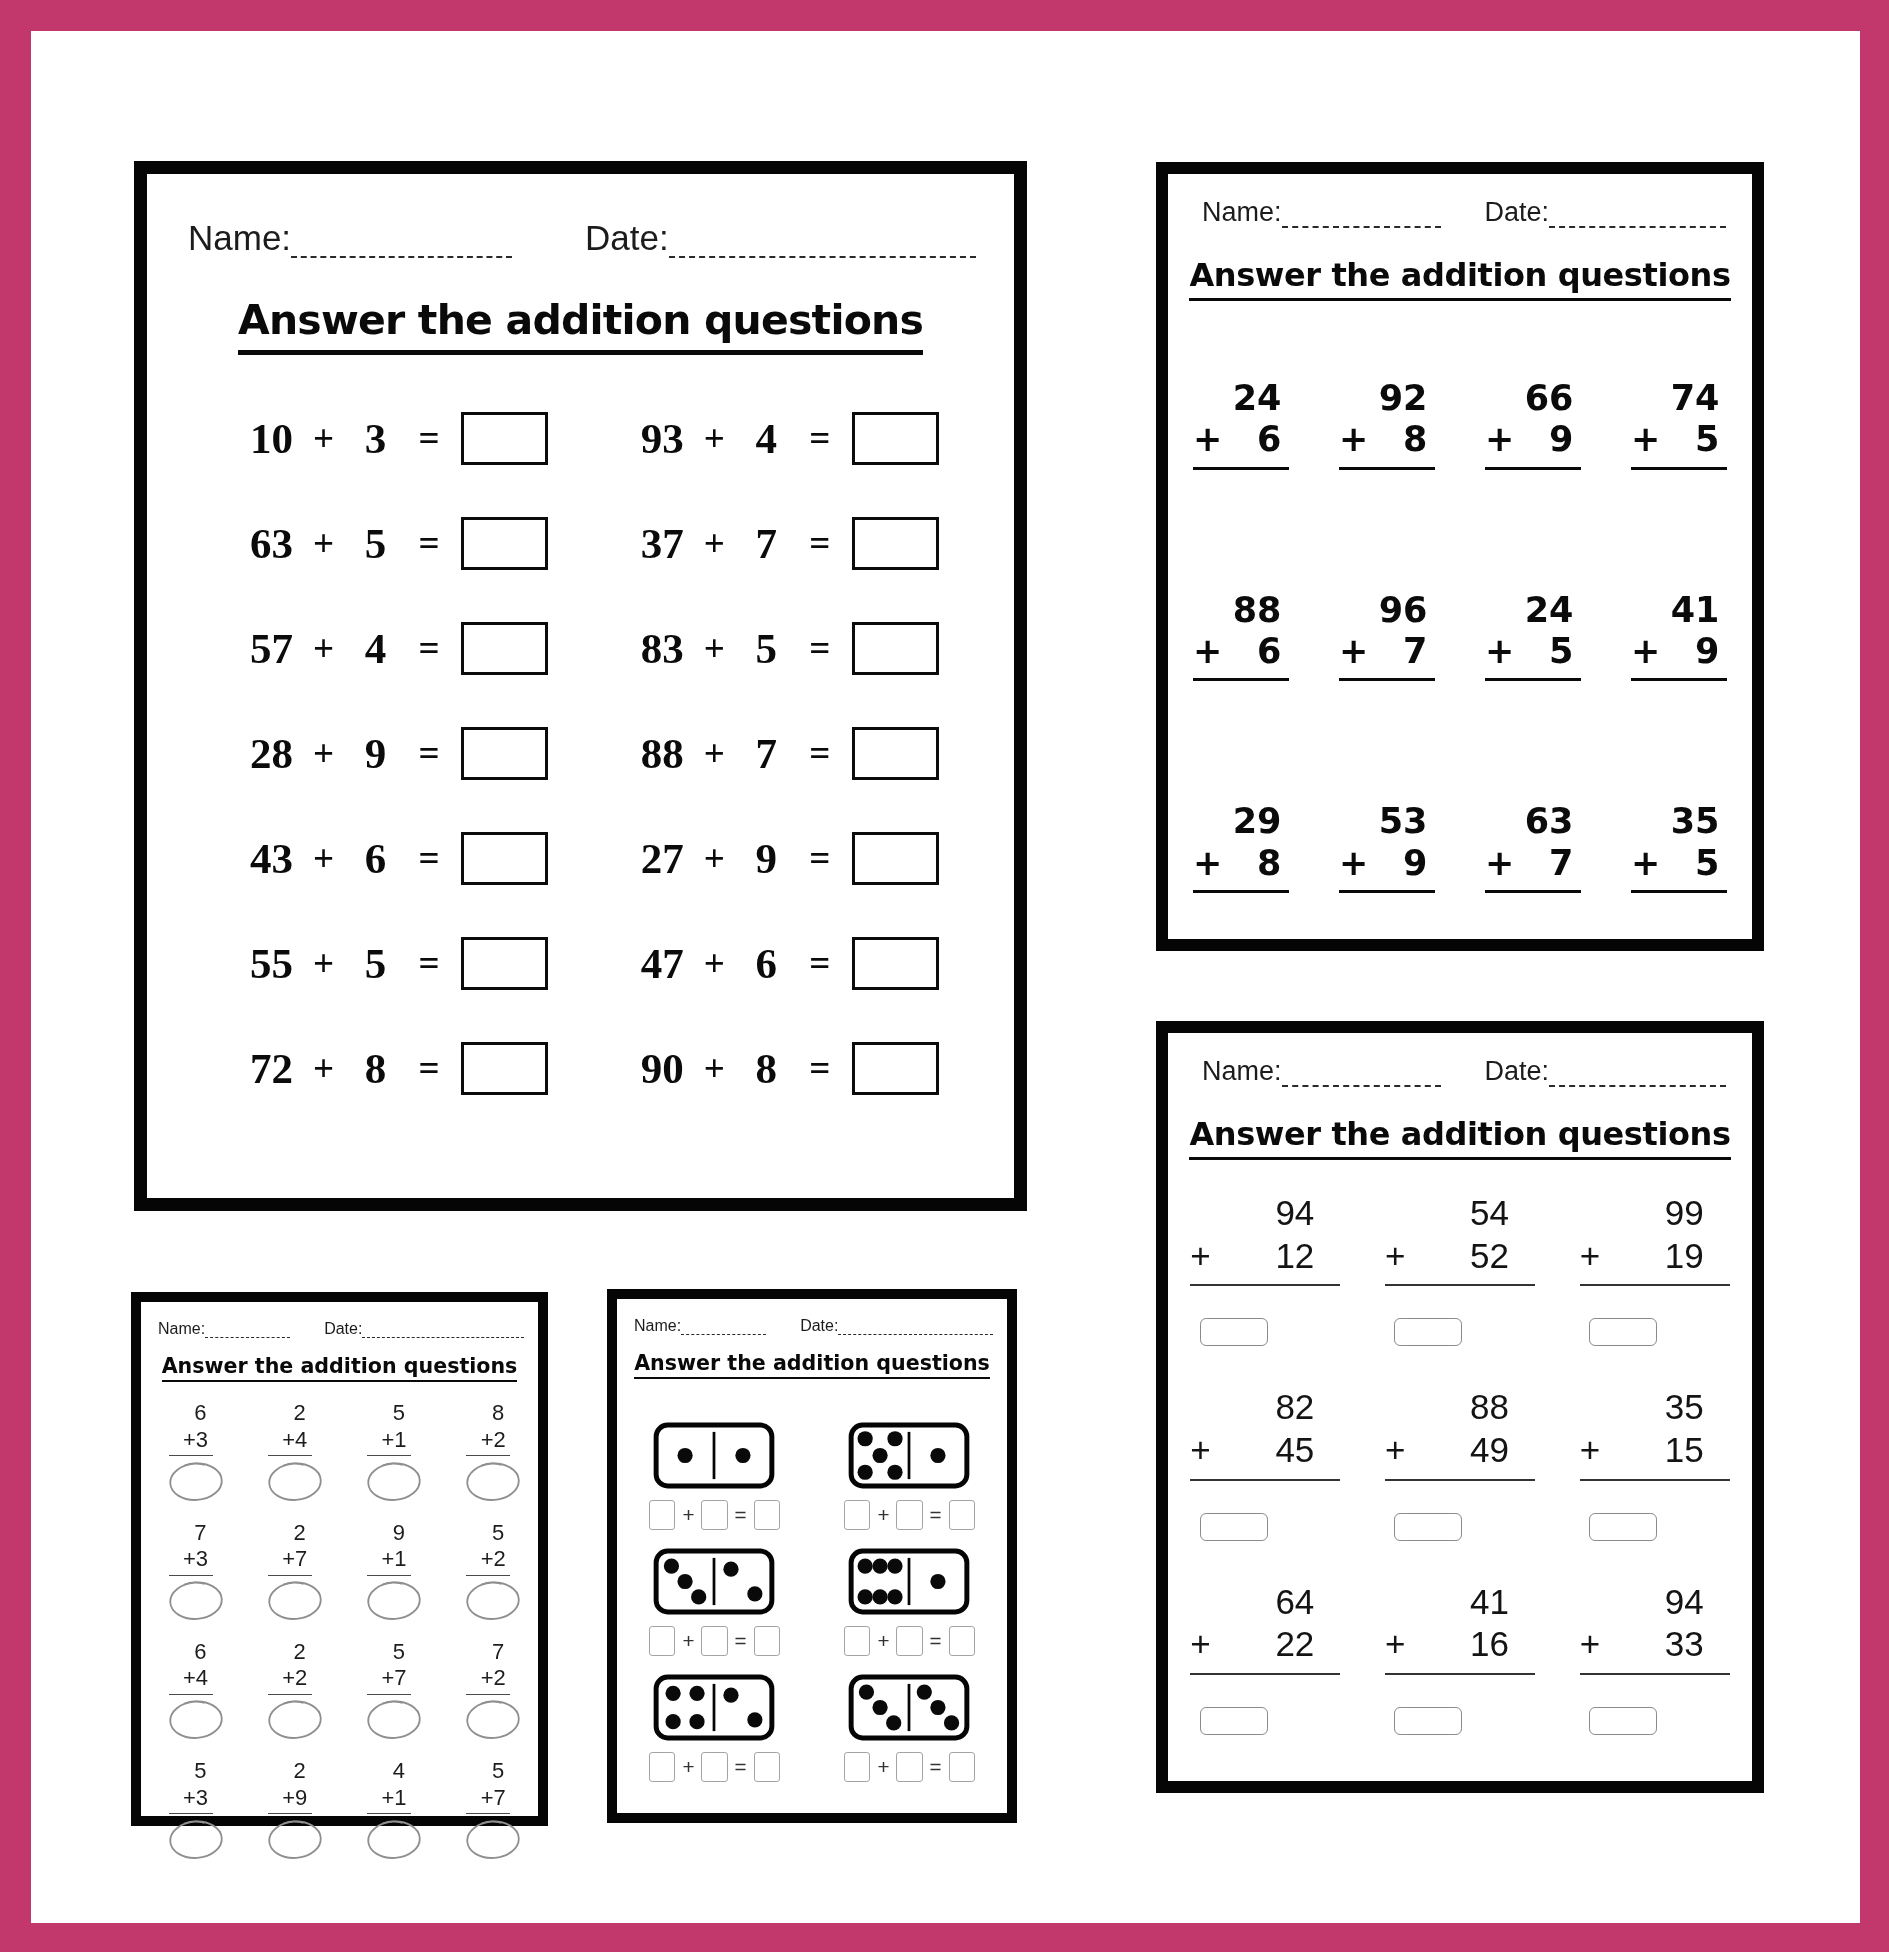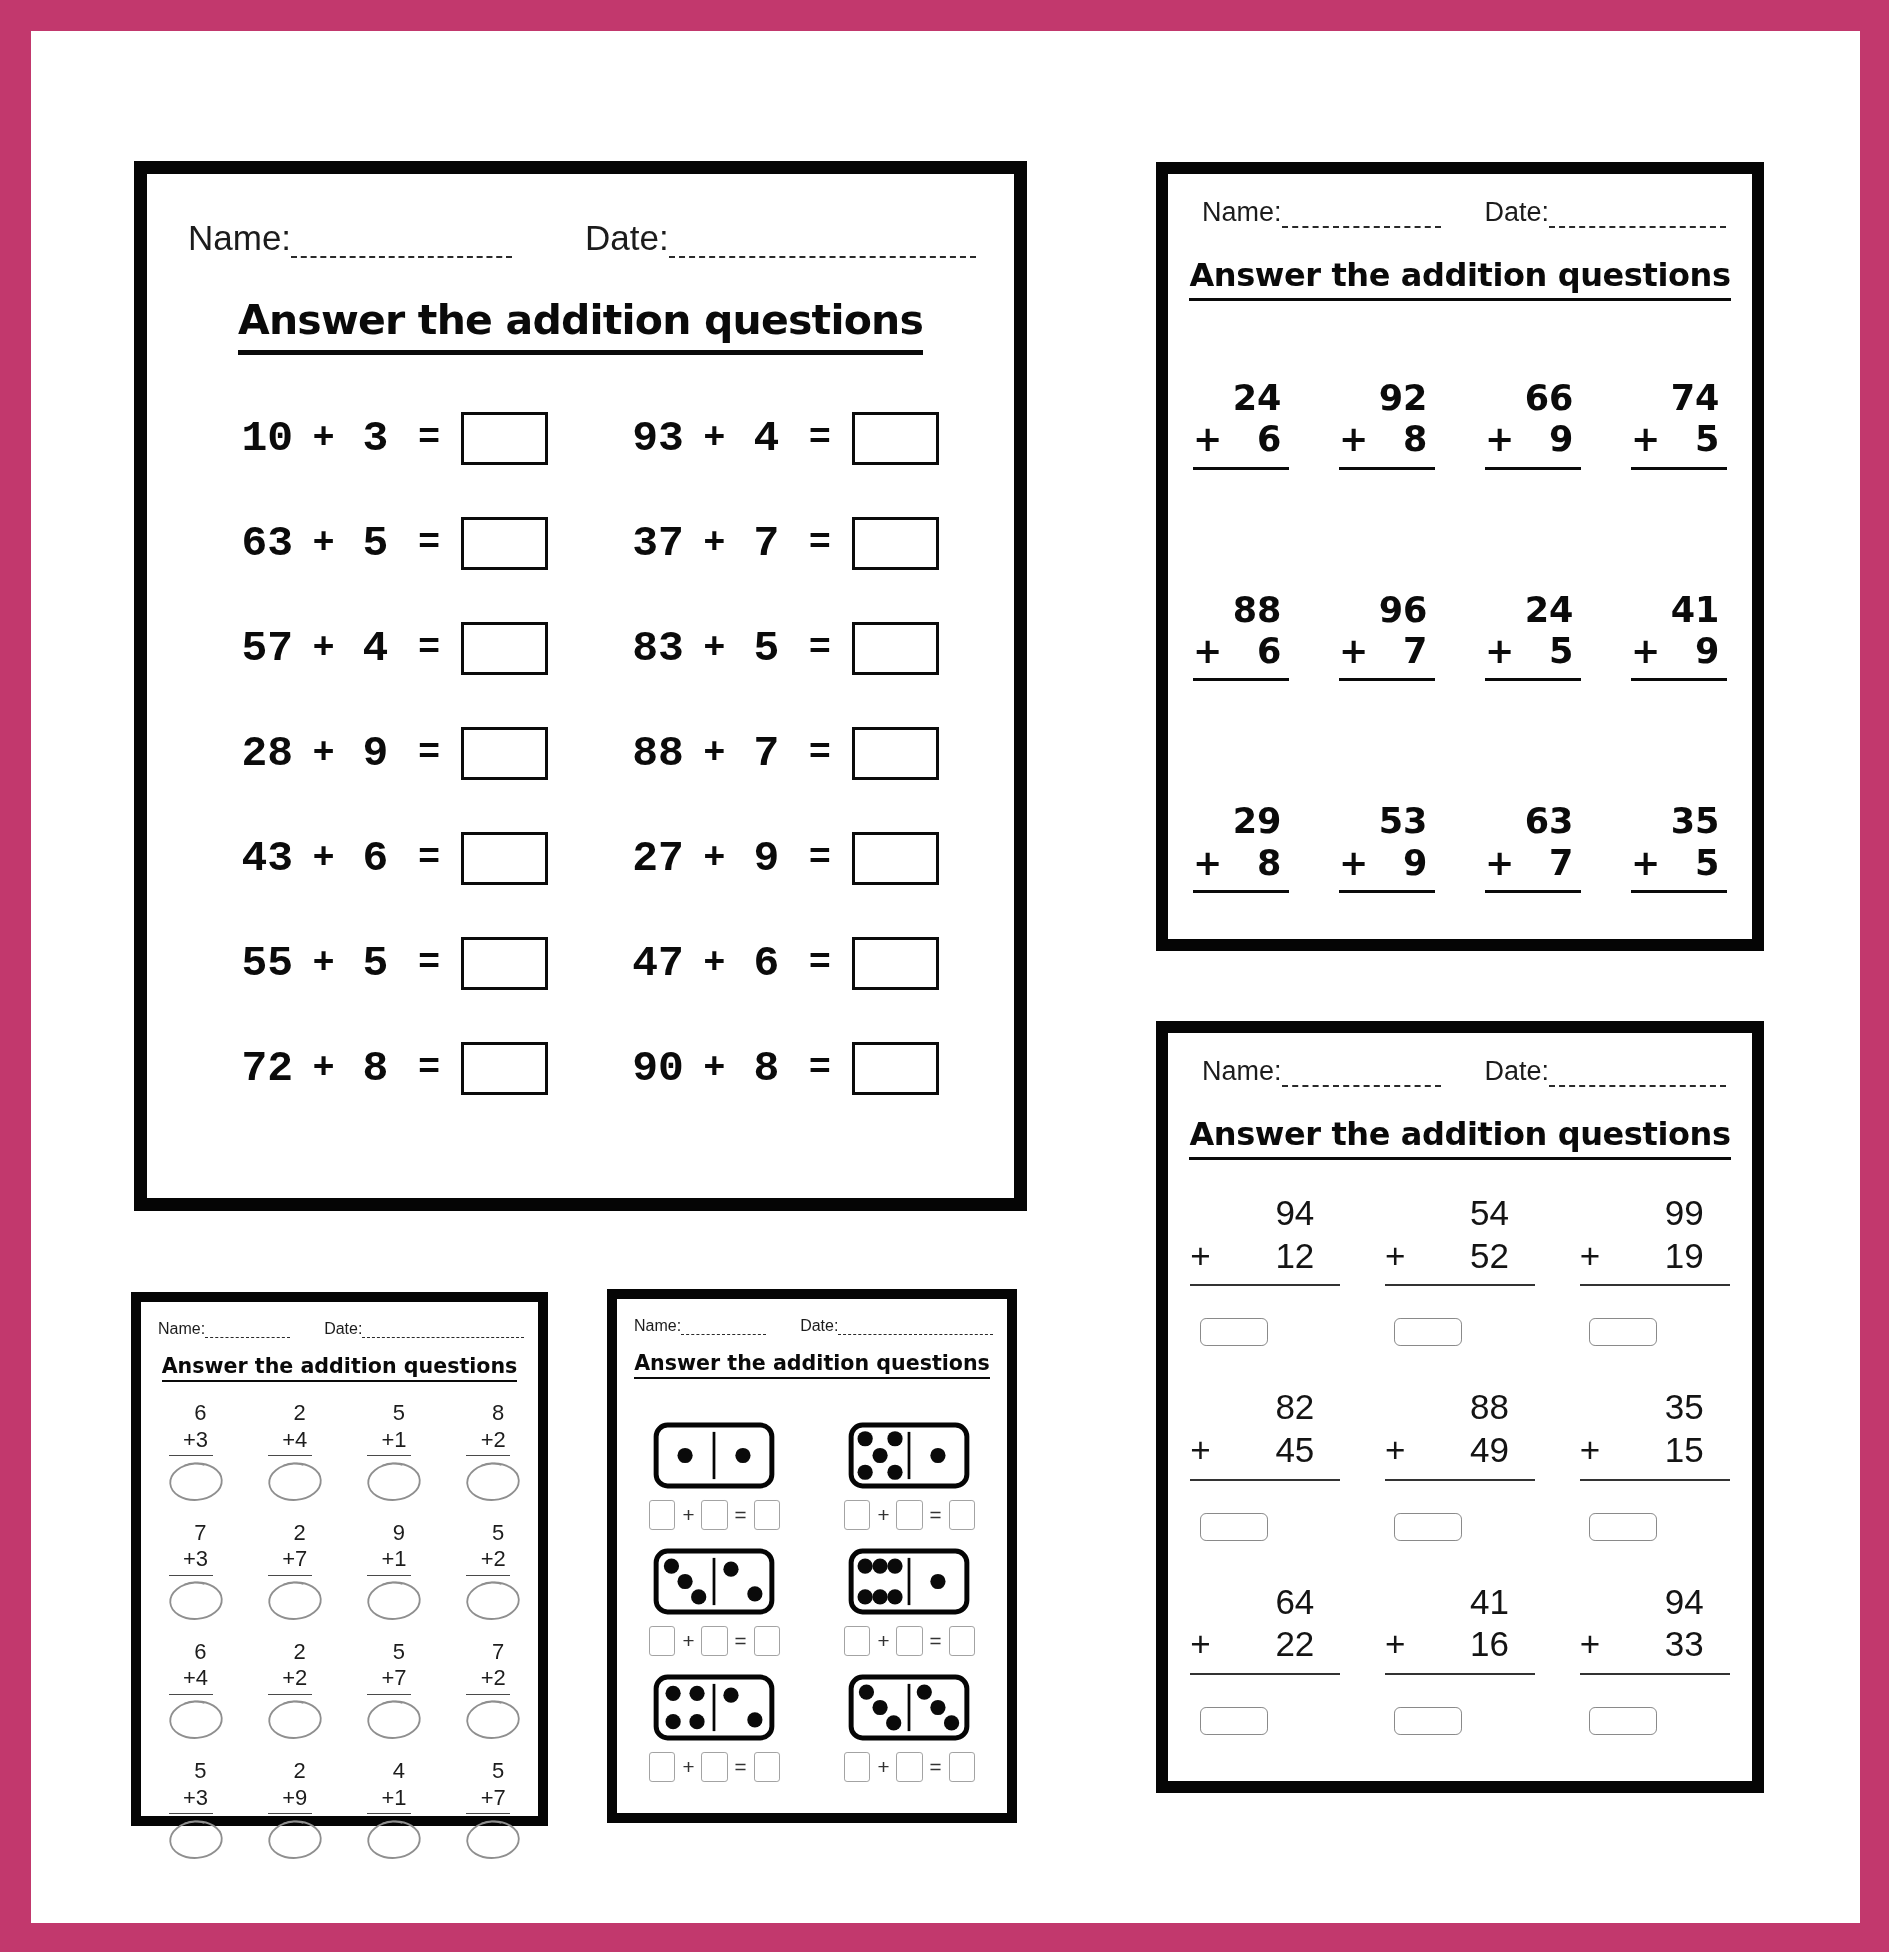--- a/index.html
+++ b/index.html
@@ -39,21 +39,21 @@
   .tw-1{margin-top:38px;}
   .tw-1 .title{font-size:41px;padding-bottom:6.1px;}
   .tw-sm{margin-top:27.5px;}
   .tw-sm .title{font-size:32px;padding-bottom:4.6px;border-bottom-width:3.8px;letter-spacing:-0.4px;}
   .tw-xs{margin-top:15.3px;}
   .tw-xs .title{font-size:20.6px;padding-bottom:2.3px;border-bottom-width:2.7px;letter-spacing:0;}
 
   
   .grid-1{margin-top:30.5px;display:grid;grid-template-columns:1fr 1fr;grid-auto-rows:105px;
           align-items:center;padding:0 21.4px 0 64px;}
-  .p1{display:flex;align-items:center;font-family:Liberation Mono, monospace;font-weight:800;
+  .p1{display:flex;align-items:center;font-family:Liberation Serif, serif;font-weight:800;
       font-size:43px;color:#0b0b0b;}
   .p1 .n1{width:82px;text-align:right;}
   .p1 .op{width:61px;text-align:center;font-size:37px;}
   .p1 .n2{width:43px;text-align:center;}
   .p1 .eq{width:64px;}
   .p1 .abox{width:81px;height:47px;border:3.4px solid #0b0b0b;background:#fff;}
 
   
   .vp{font-family:"DejaVu Sans", sans-serif;color:#0b0b0b;}
   .v-top{display:block;text-align:right;}

